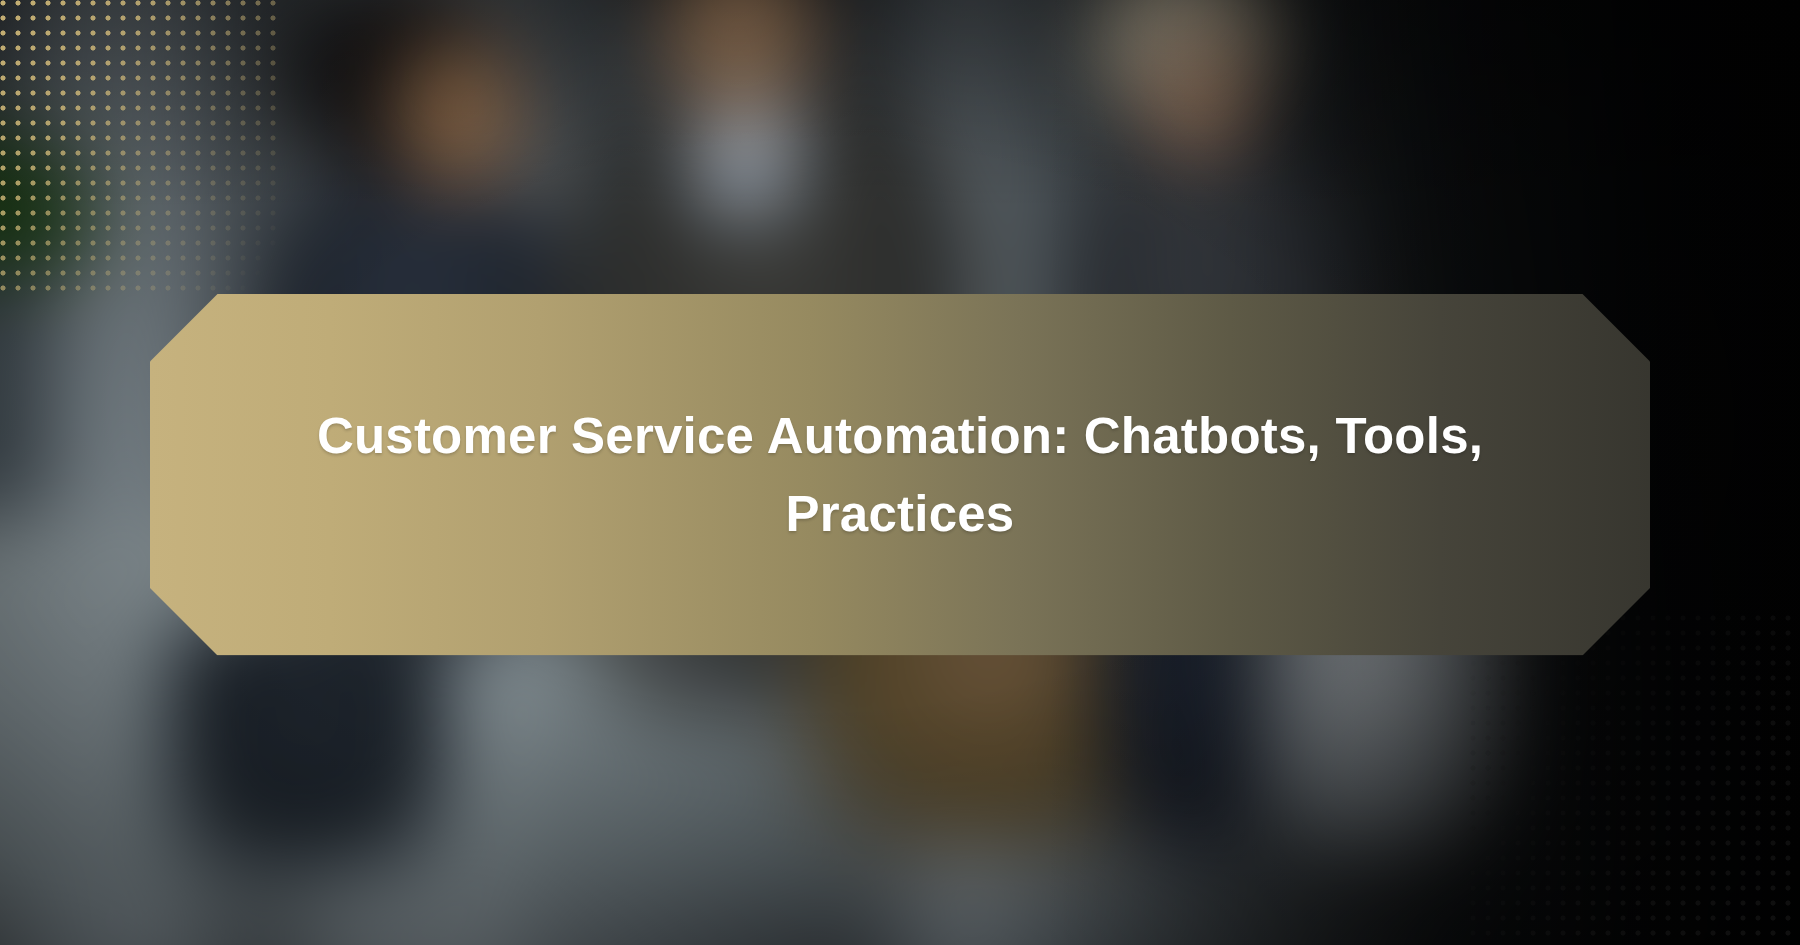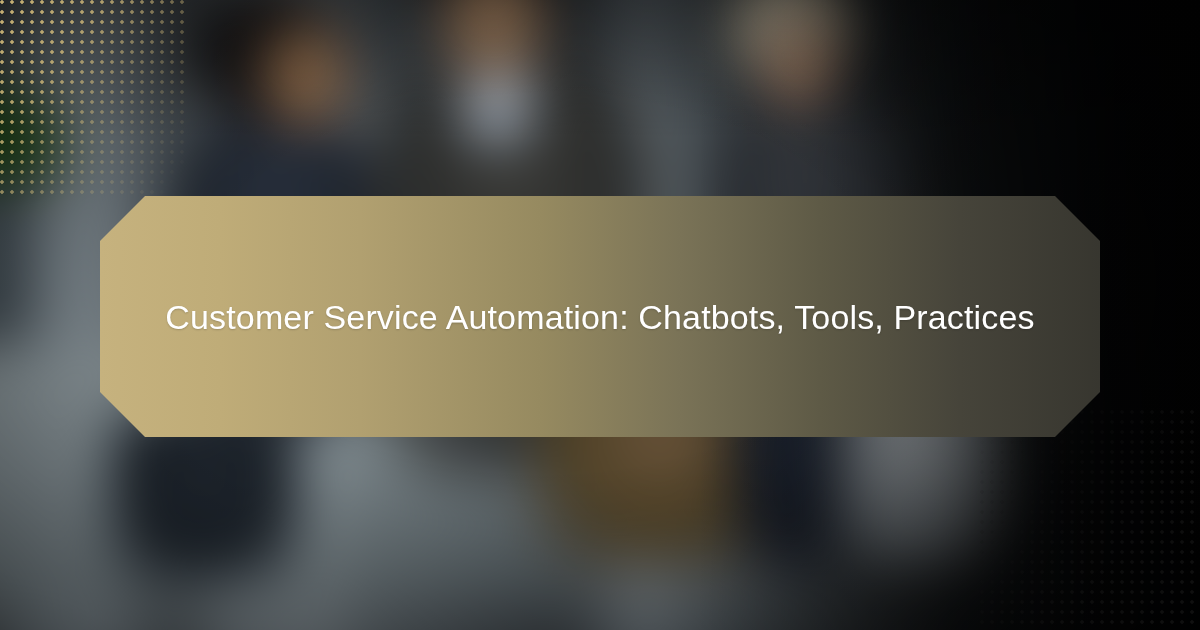--- a/index.html
+++ b/index.html
@@ -245,21 +245,21 @@
     box-sizing: border-box;
     padding: 0 64px;
   }
 
   .banner-title {
     margin: 0;
     width: 100%;
     text-align: center;
     color: #ffffff;
     font-family: "Liberation Sans", sans-serif;
-    font-weight: 400;
+    font-weight: 700;
     font-size: 34px;
     line-height: 52px;
     letter-spacing: 0.15px;
     text-shadow: 0 1px 2px rgba(0,0,0,0.18);
   }
 </style>
 </head>
 <body>
 
 <div class="canvas">

